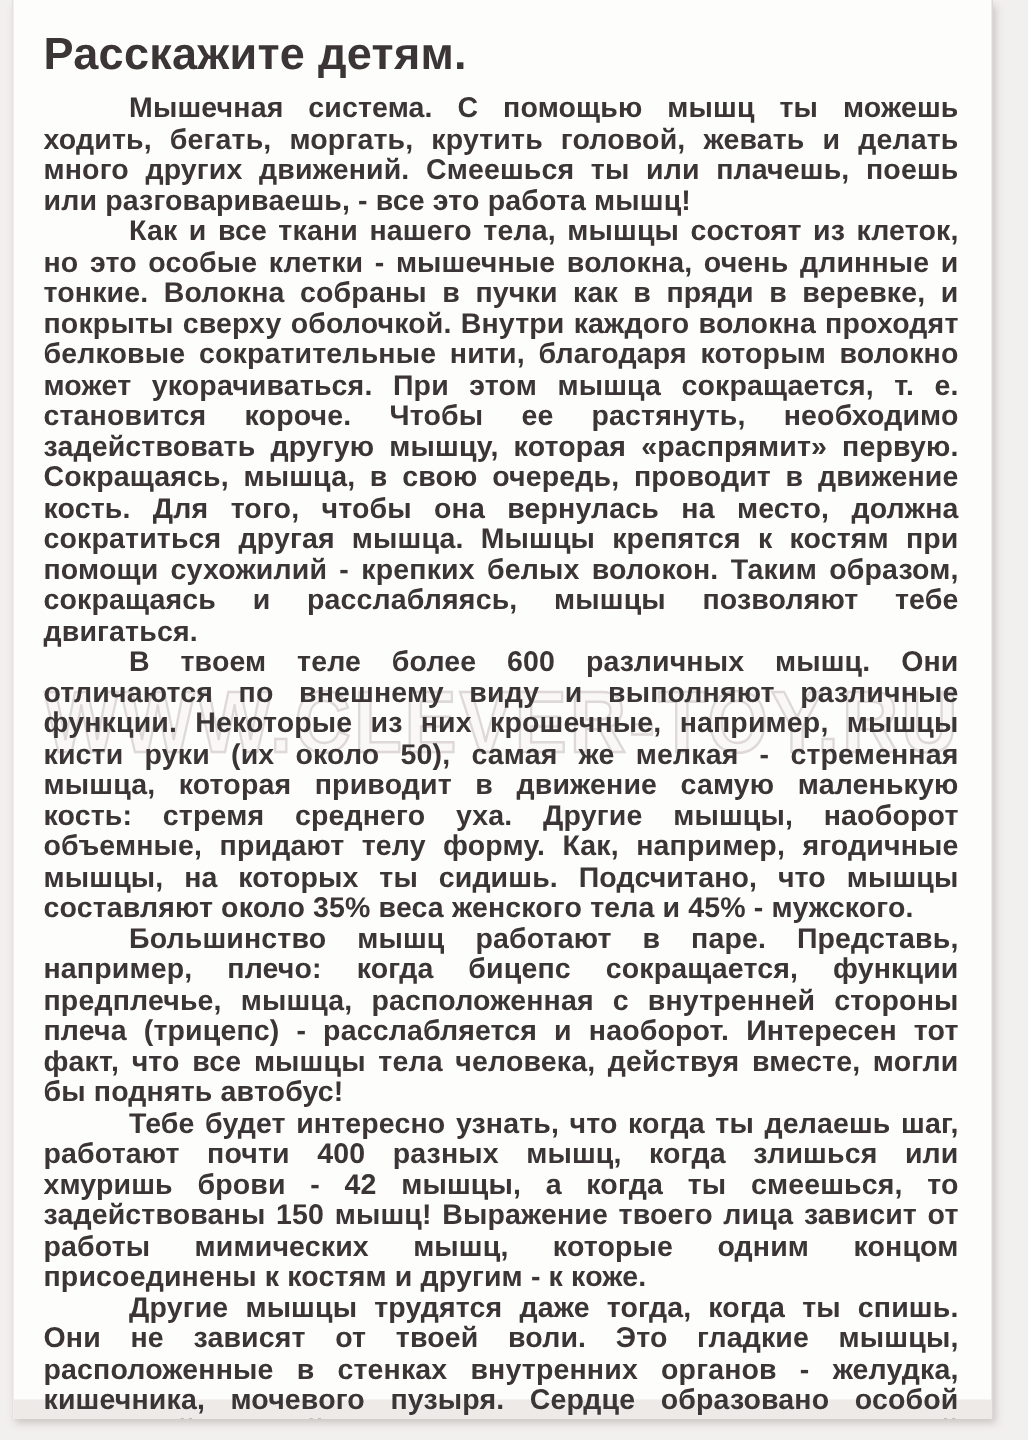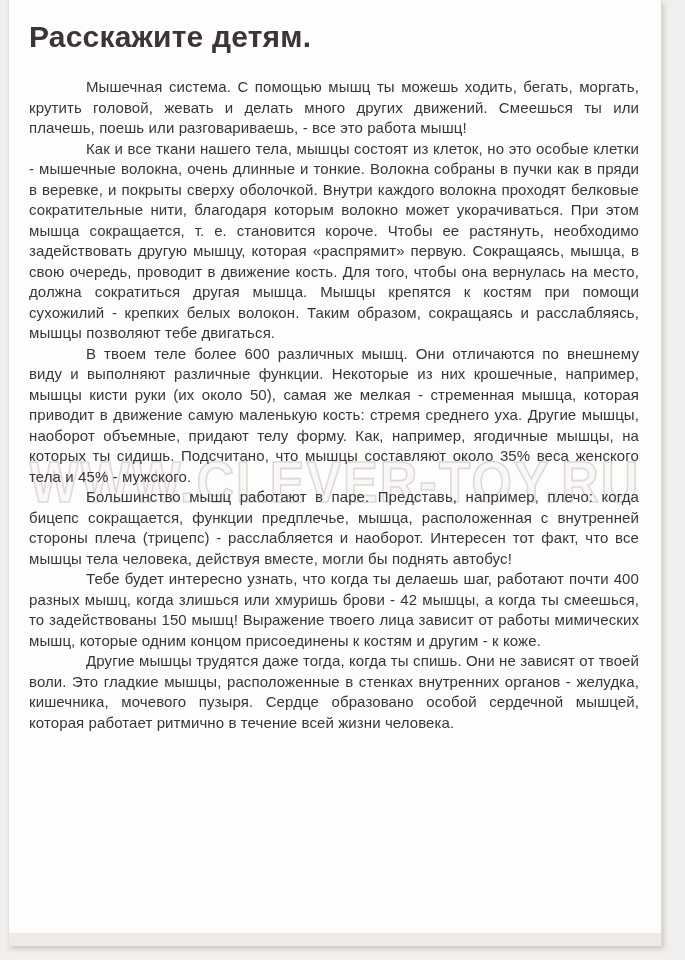--- a/index.html
+++ b/index.html
@@ -30,31 +30,32 @@
   .content {
     position: relative;
     padding: 20px 22px 0 20px;
     color: #3c3537;
     z-index: 1;
   }
   .page-title {
     font-size: 30px;
     font-weight: bold;
     letter-spacing: 0.2px;
-    margin: 0 0 24px 0;
+    margin: 0 0 10px 0;
     line-height: 1.1;
   }
   .body-text p {
     margin: 0;
-    font-size: 15px;
+    font-size: 19px;
     line-height: 20.5px;
     letter-spacing: 0.1px;
     text-align: justify;
     text-align-last: left;
     text-indent: 57px;
+    font-weight: bold;
   }
   .body-text p.sm-indent {
     text-indent: 8px;
   }
   .watermark {
     position: absolute;
     left: 0;
     top: 452px;
     width: 100%;
     text-align: center;

